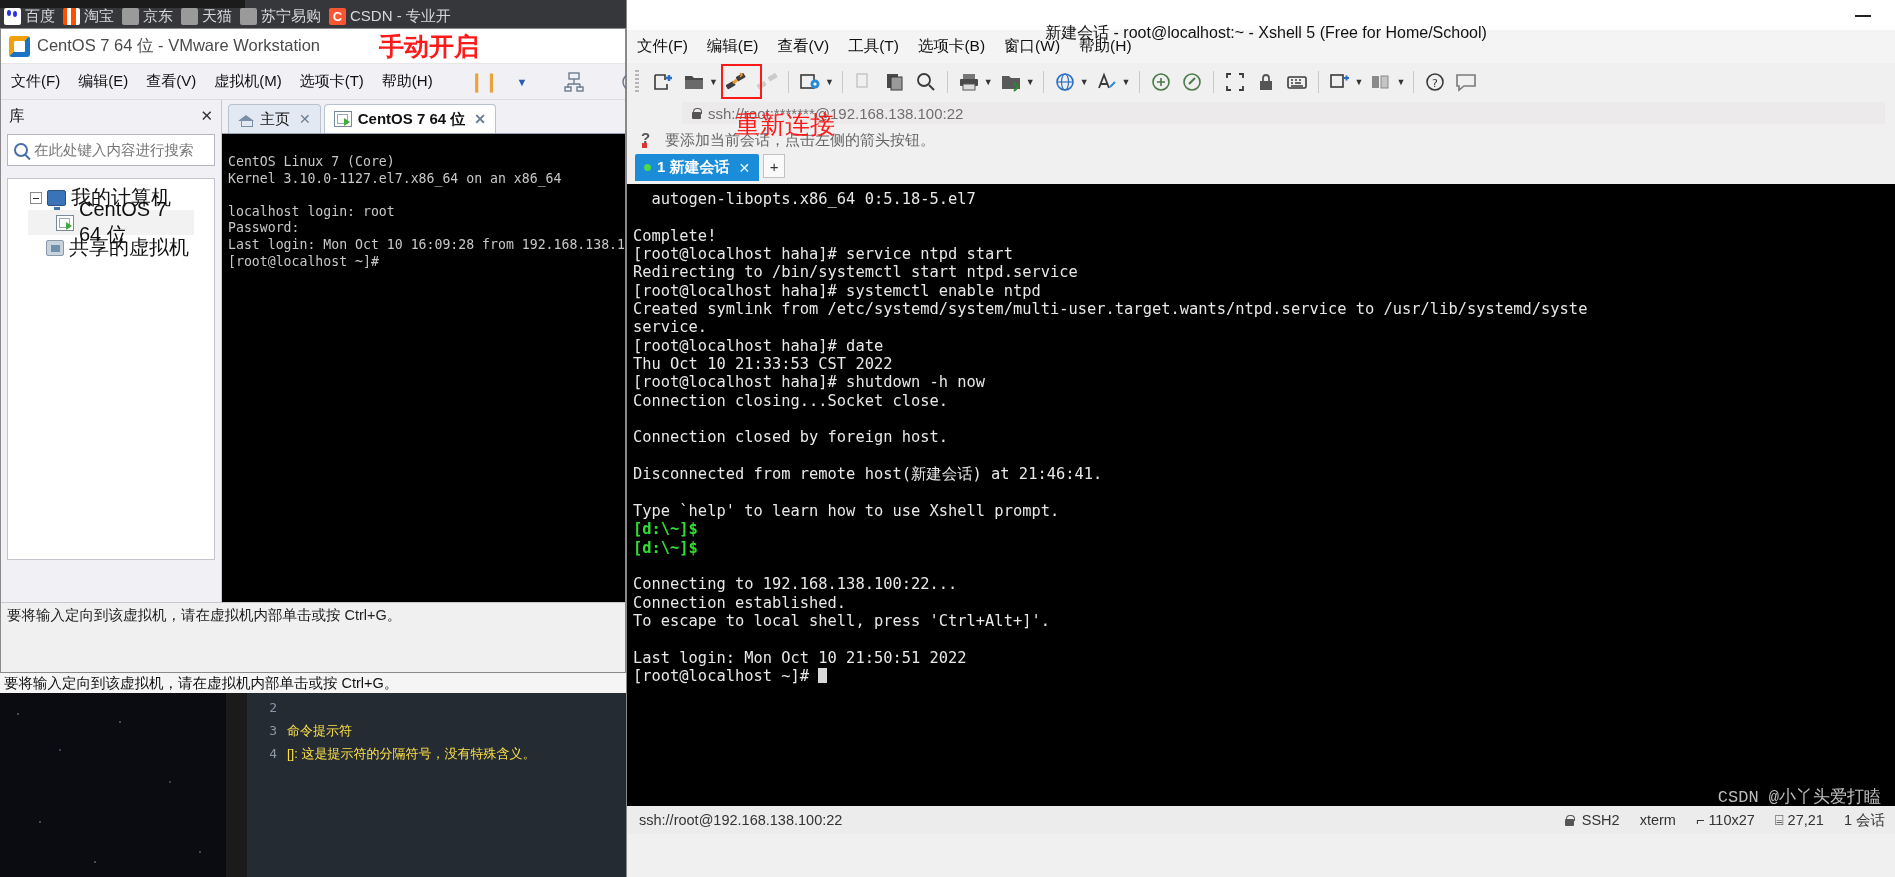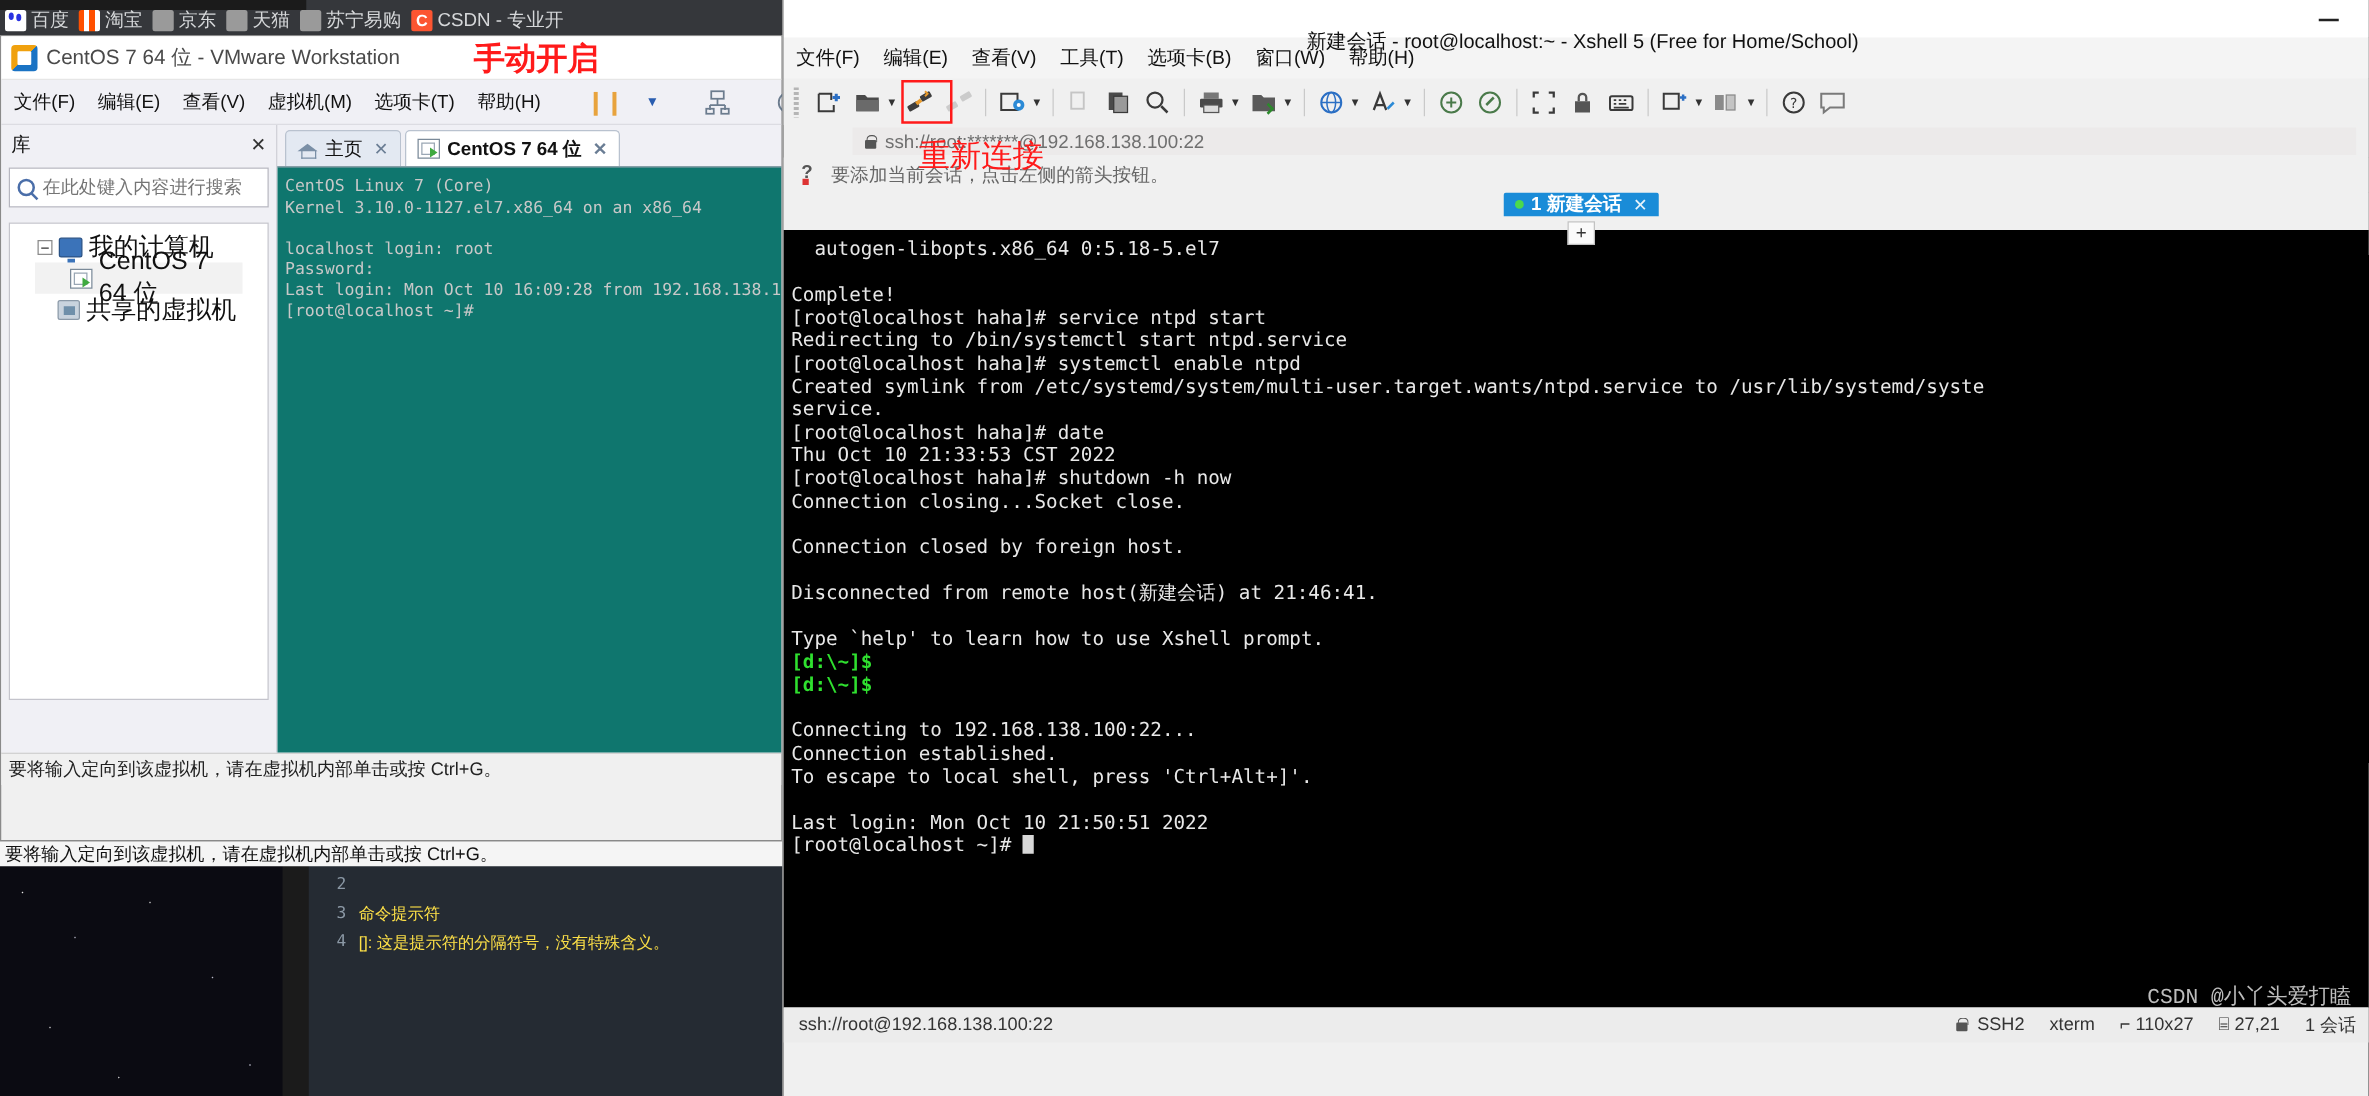--- a/index.html
+++ b/index.html
@@ -72,22 +72,22 @@
   .vm-right { flex:1; display:flex; flex-direction:column; background:#f0f0f5; }
   .vm-tabs { height:33px; display:flex; align-items:flex-end; padding-left:6px; gap:3px; }
   .vm-tab { height:29px; display:flex; align-items:center; gap:6px; padding:0 9px;
     font-size:15px; color:#111; border:1px solid #b9c2cf; border-bottom:none;
     border-radius:4px 4px 0 0; background:#e3e9f2;}
   .vm-tab.active { background:#ffffff; font-weight:bold; }
   .vm-tab .x { color:#6a7d94; font-size:14px; margin-left:3px; }
   .ic-home{width:16px;height:14px;position:relative;flex:0 0 auto;}
   .ic-home:before{content:"";position:absolute;left:0;top:3px;border-left:8px solid transparent;border-right:8px solid transparent;border-bottom:6px solid #7a8fa6;}
   .ic-home:after{content:"";position:absolute;left:3px;top:8px;width:10px;height:6px;border:1.5px solid #7a8fa6;border-top:none;}
-  .vm-screen { flex:1; background:#0f766e; margin:0; border-top:1px solid #9aa3b0;
-    padding:8px 0 0 6px; overflow:hidden;}
+  .vm-screen { flex:1; background:#000000; margin:0; border-top:1px solid #9aa3b0;
+    padding:20px 0 0 6px; overflow:hidden;}
   .vm-screen pre { color:#c8c8c8; font-family:"DejaVu Sans Mono","Liberation Mono",monospace;
     font-size:13.2px; line-height:16.6px; white-space:pre; }
   .vm-status { height:26px; background:#f0f0f0; border-top:1px solid #c8c8c8;
     display:flex; align-items:center; padding-left:6px; font-size:14.5px; color:#222; }
 
   
   .xshell { position:absolute; left:626px; top:0; width:1269px; height:877px;
     background:#f0f0f0; border-left:1px solid #888; }
   .xs-title { height:30px; background:#fff; display:flex; align-items:center;
     padding-left:10px; gap:23px; position:relative;flex-direction:column;}
@@ -119,22 +119,22 @@
   .lock:before{content:"";position:absolute;left:1px;top:0;width:7px;height:5px;border:1.5px solid #555;border-bottom:none;border-radius:4px 4px 0 0;}
   .lock:after{content:"";position:absolute;left:0;top:4px;width:9px;height:7px;background:#555;border-radius:1px;}
   .xs-hint { height:28px; background:#f0f0f0; display:flex; align-items:center;
     padding-left:14px; gap:8px; font-size:15px; color:#666; position:relative;}
   .hint-ic { width:16px; height:16px; position:relative; flex:0 0 auto;}
   .hint-ic:before{content:"?";position:absolute;left:0;top:-3px;font-size:15px;color:#555;font-weight:bold;}
   .hint-ic:after{content:"";position:absolute;left:1px;bottom:0;width:5px;height:5px;background:#d33;}
   .xs-annot { position:absolute; left:108px; top:-18px; color:#ff1a1a; font-size:25px;
     font-weight:normal; font-family:"DejaVu Sans",sans-serif; }
 
-  .xs-tabs { height:30px; background:#f0f0f0; display:flex; align-items:center;
-    padding-left:8px; gap:4px;flex-direction:column; }
+  .xs-tabs { height:30px; background:#f0f0f0; display:flex; align-items:flex-start;
+    padding-left:8px; gap:4px; }
   .xs-tab { height:27px; background:#1a8cd8; color:#fff; display:flex; align-items:center;
     gap:6px; padding:0 9px; font-size:15px; font-weight:bold; border-radius:2px 2px 0 0;}
   .xs-tab .dot { width:7px;height:7px;background:#4cd94c;border-radius:50%;}
   .xs-tab .x { font-weight:normal; font-size:14px; opacity:.9; margin-left:3px;}
   .xs-tab-plus { width:22px; height:24px; border:1px solid #c2c2c2; background:#fafafa;
     display:flex; align-items:center; justify-content:center; font-size:15px; color:#333; }
 
   .xs-term { height:622px; background:#000; padding:6px 0 0 6px; overflow:hidden; }
   .xs-term pre { color:#e8e8e8; font-family:"DejaVu Sans Mono","Liberation Mono",monospace;
     font-size:15.4px; line-height:18.35px; white-space:pre; }

